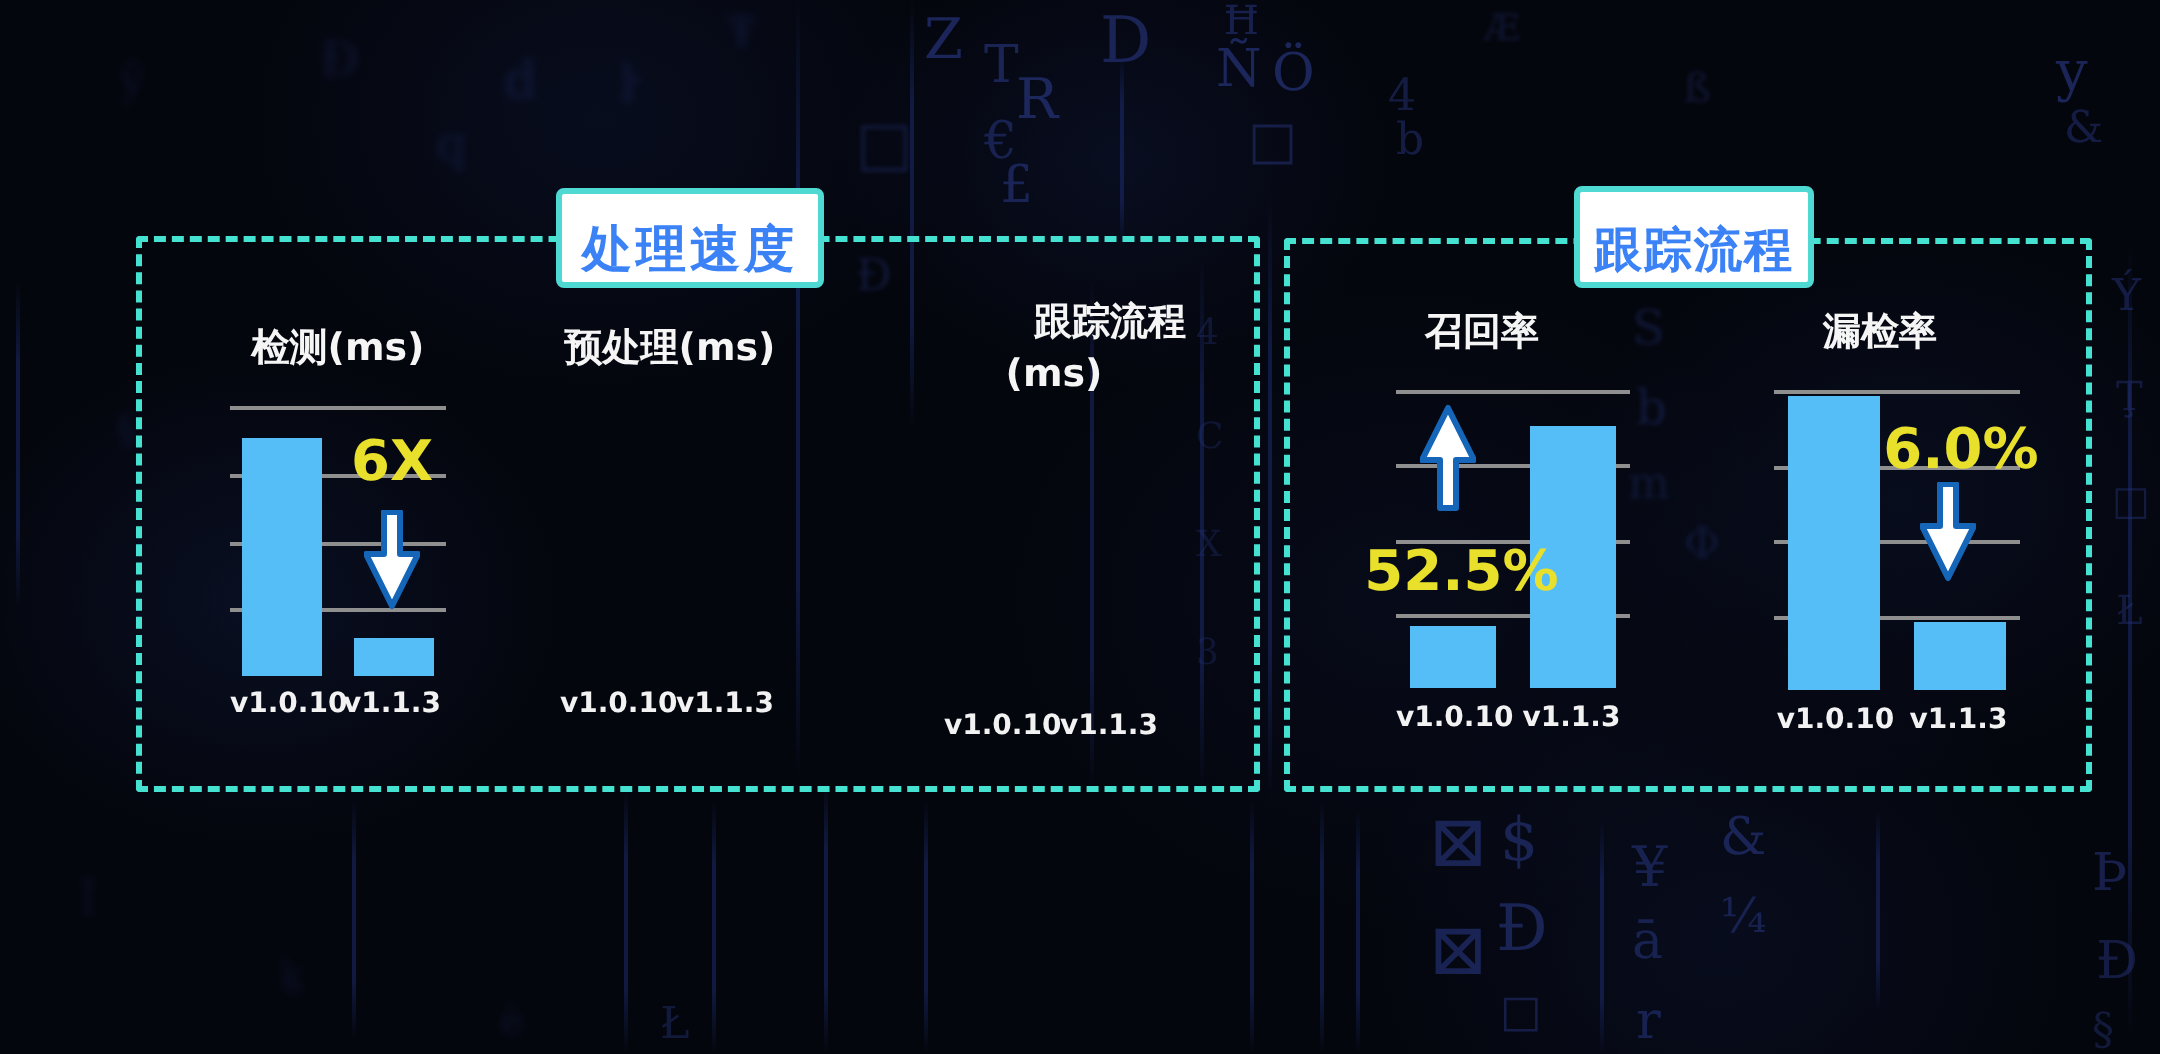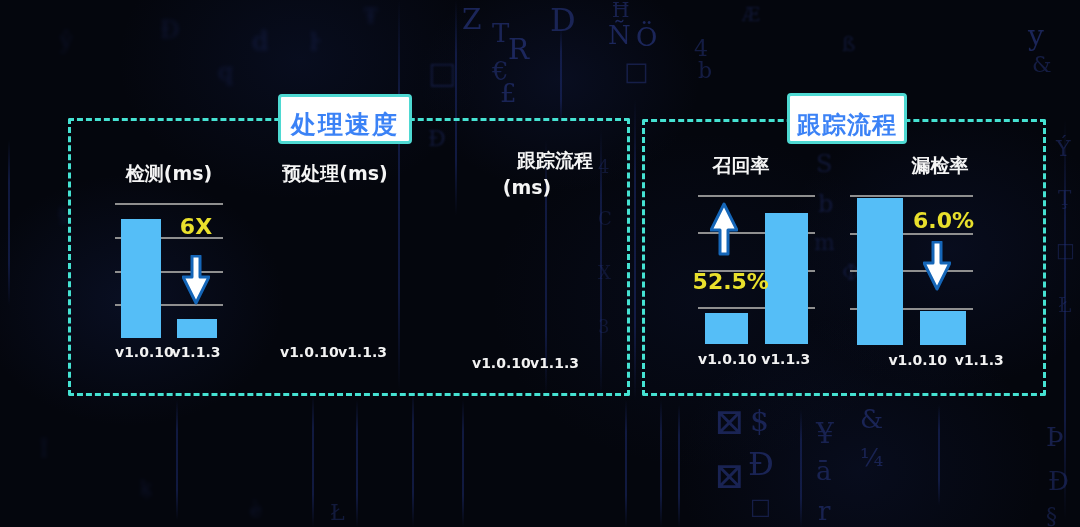--- a/index.html
+++ b/index.html
@@ -31,27 +31,27 @@
   .chart-title{position:absolute;z-index:3;transform:translateX(-50%);white-space:nowrap;
     color:#f5f5f5;font-weight:700;font-size:19px;text-align:center;}
   .ct1{left:169px;top:161px;} .ct2{left:335px;top:161px;}
   .ct3{left:555px;top:148px;} .ct3b{left:527px;top:176px;}
   .ct4{left:741px;top:153px;} .ct5{left:940px;top:153px;}
   .plot{position:absolute;z-index:2;}
   .p1{left:115px;top:203px;width:108px;height:135px;}
   .p2{left:280px;top:203px;width:110px;height:135px;}
   .p3{left:472px;top:217px;width:110px;height:133px;}
   .p4{left:698px;top:195px;width:117px;height:149px;}
-  .p5{left:850px;top:195px;width:123px;height:150px;}
+  .p5{left:887px;top:195px;width:123px;height:150px;}
   .grid{position:absolute;left:0;right:0;height:2px;background:#8f8f8f;z-index:1;}
   .g0{top:0;} .g1{top:25%;} .g2{top:50%;} .g3{top:75%;}
   .bar{position:absolute;bottom:0;background:#55bef7;z-index:2;}
   .bar-a{left:6%;width:37%;} .bar-b{left:57%;width:37%;}
   .factor{position:absolute;z-index:4;transform:translateX(-50%);white-space:nowrap;
-    color:#e9e02c;font-weight:700;font-size:22px;}
+    color:#e9e02c;font-weight:700;font-size:28px;}
   .f1{left:75%;top:11px;} .f2{left:72%;top:11px;} .f3{left:70%;top:8px;}
   .f4{left:28%;top:74px;} .f5{left:76%;top:13px;}
   .arrow{position:absolute;z-index:4;width:28px;}
   .a1{left:calc(75% - 14px);top:52px;height:50px;}
   .a2{left:calc(74% - 14px);top:52px;height:50px;}
   .a3{left:calc(72% - 14px);top:43px;height:50px;}
   .a4{left:calc(22% - 14px);top:7px;height:54px;}
   .a5{left:calc(71% - 14px);top:46px;height:50px;}
   .xlabels{position:absolute;z-index:3;display:flex;color:#f2f2f2;font-weight:700;font-size:14px;}
   .xlabels span{width:50%;text-align:center;white-space:nowrap;}

